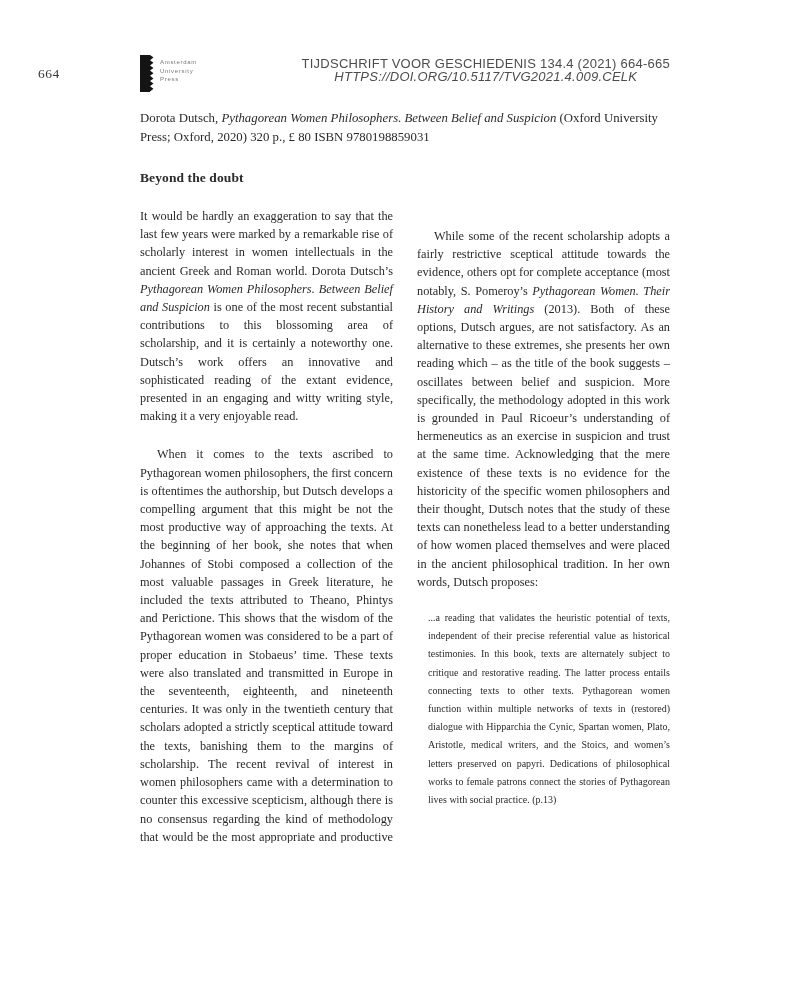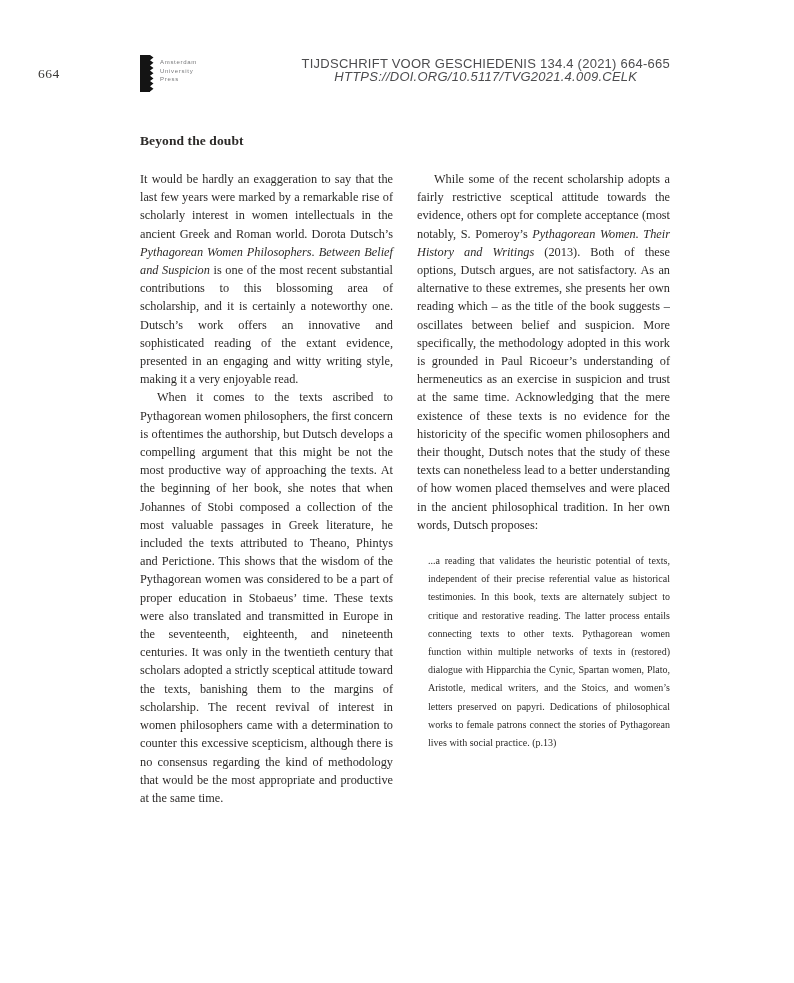--- a/index.html
+++ b/index.html
@@ -72,21 +72,21 @@
     gap: 24px;
     margin-top: 21px;
   }
   .col {
     flex: 1 1 0;
     font-size: 12.3px;
     line-height: 18.2px;
     text-align: justify;
   }
   .col p { margin: 0; }
-  .col p.indent { text-indent: 17px; }
+  .col p.indent { text-indent: 17px; margin-top: 20px; }
   .col em { font-style: italic; }
   blockquote.quote {
     margin: 18px 0 0 11px;
     font-size: 10px;
     line-height: 18.2px;
     text-align: justify;
   }
   .page-footer {
     position: absolute;
     left: 140px;
@@ -116,20 +116,21 @@
     </div>
   </div>
 
   <div class="journal-ref">
     <div>TIJDSCHRIFT VOOR GESCHIEDENIS 134.4 (2021) 664-665</div>
     <div class="doi">HTTPS://DOI.ORG/10.5117/TVG2021.4.009.CELK</div>
   </div>
 
   <div class="main">
 
+    <p class="citation"><span>Dorota Dutsch, </span><em>Pythagorean Women Philosophers. Between Belief and Suspicion</em><span> (Oxford University Press; Oxford, 2020) 320 p., £ 80 ISBN 9780198859031</span></p>
 
     <h1 class="review-title">Beyond the doubt</h1>
 
     <div class="columns">
       <div class="col">
         <p><span>It would be hardly an exaggeration to say that the last few years were marked by a remarkable rise of scholarly interest in women intellectuals in the ancient Greek and Roman world. Dorota Dutsch’s </span><em>Pythagorean Women Philosophers. Between Belief and Suspicion</em><span> is one of the most recent substantial contributions to this blossoming area of scholarship, and it is certainly a noteworthy one. Dutsch’s work offers an innovative and sophisticated reading of the extant evidence, presented in an engaging and witty writing style, making it a very enjoyable read.</span></p>
         <p class="indent">When it comes to the texts ascribed to Pythagorean women philosophers, the first concern is oftentimes the authorship, but Dutsch develops a compelling argument that this might be not the most productive way of approaching the texts. At the beginning of her book, she notes that when Johannes of Stobi composed a collection of the most valuable passages in Greek literature, he included the texts attributed to Theano, Phintys and Perictione. This shows that the wisdom of the Pythagorean women was considered to be a part of proper education in Stobaeus’ time. These texts were also translated and transmitted in Europe in the seventeenth, eighteenth, and nineteenth centuries. It was only in the twentieth century that scholars adopted a strictly sceptical attitude toward the texts, banishing them to the margins of scholarship. The recent revival of interest in women philosophers came with a determination to counter this excessive scepticism, although there is no consensus regarding the kind of methodology that would be the most appropriate and productive at the same time.</p>
       </div>
       <div class="col">
         <p class="indent"><span>While some of the recent scholarship adopts a fairly restrictive sceptical attitude towards the evidence, others opt for complete acceptance (most notably, S. Pomeroy’s </span><em>Pythagorean Women. Their History and Writings</em><span> (2013). Both of these options, Dutsch argues, are not satisfactory. As an alternative to these extremes, she presents her own reading which – as the title of the book suggests – oscillates between belief and suspicion. More specifically, the methodology adopted in this work is grounded in Paul Ricoeur’s understanding of hermeneutics as an exercise in suspicion and trust at the same time. Acknowledging that the mere existence of these texts is no evidence for the historicity of the specific women philosophers and their thought, Dutsch notes that the study of these texts can nonetheless lead to a better understanding of how women placed themselves and were placed in the ancient philosophical tradition. In her own words, Dutsch proposes:</span></p>

